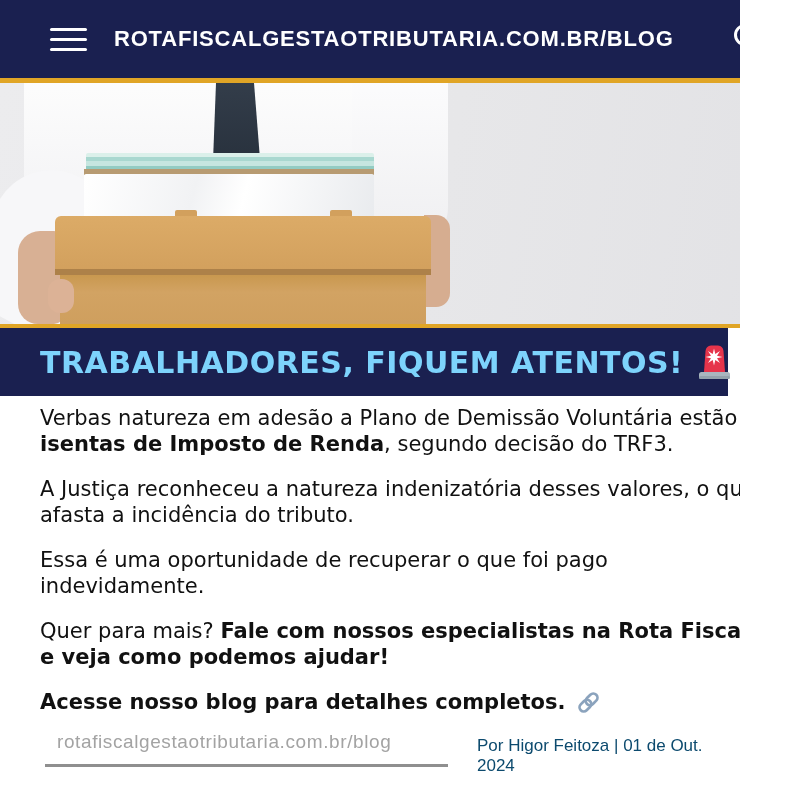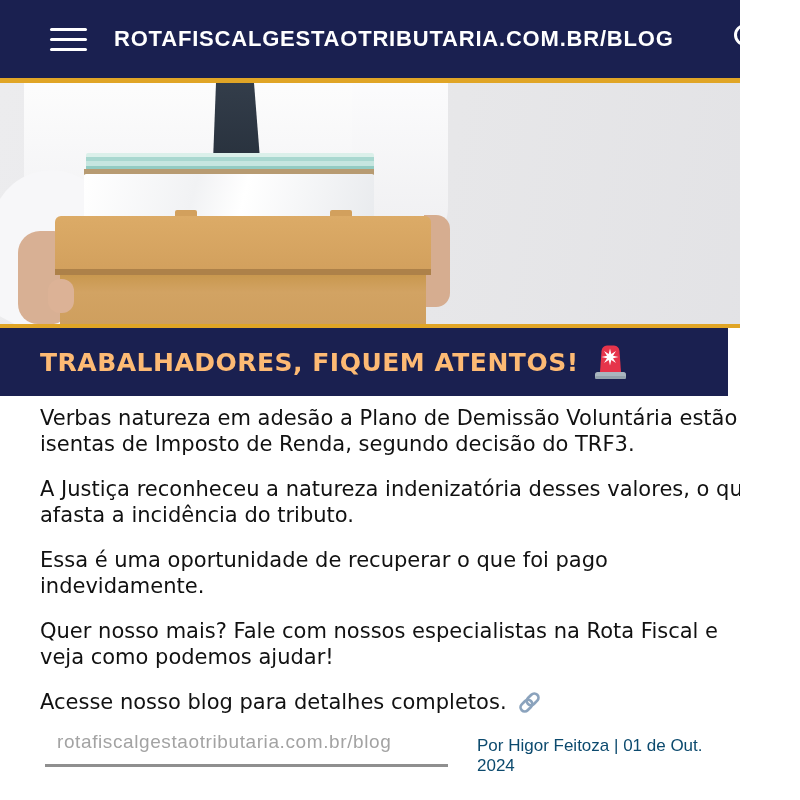--- a/index.html
+++ b/index.html
@@ -138,40 +138,40 @@
     position: absolute;
     top: 328px; left: 0;
     width: 728px; height: 68px;
     background: #1a2050;
     display: flex;
     align-items: center;
     padding-left: 40px;
     gap: 13px;
   }
   .banner h1 {
-    color: #fdba74;
-    font-size: 25px;
+    color: #7dd3fc;
+    font-size: 30px;
     font-weight: bold;
     letter-spacing: 0.5px;
     white-space: nowrap;
   }
   .siren { width: 37px; height: 38px; flex: 0 0 auto; }
 
   
   .content {
     position: absolute;
     top: 396px; left: 40px;
     width: 724px;
     color: #111111;
     font-size: 21px;
     line-height: 26px;
   }
   .content p { margin: 0 0 19px 0; }
   .content p:first-child { margin-top: 9px; }
-  .content strong { font-weight: normal; }
+  .content strong { font-weight: bold; }
   .cta-row { display: flex; align-items: center; gap: 9px; text-align: right; }
   .cta-row strong { font-size: 21px; }
   .link-icon { width: 27px; height: 25px; flex: 0 0 auto; cursor: pointer; }
 
   
   .footer-url {
     position: absolute;
     left: 57px; top: 731px;
     font-family: "Liberation Sans", sans-serif;
     font-size: 19px;
@@ -241,21 +241,21 @@
       <polygon fill="#ffffff" points="18,5.5 16.7,11 12,8 15,12.7 9.5,14 15,15.3 12,20 16.7,17 18,22.5 19.3,17 24,20 21,15.3 26.5,14 21,12.7 24,8 19.3,11"></polygon>
       <rect x="3" y="29" width="31" height="7" rx="2.5" fill="#a9b6bf"></rect>
       <rect x="3" y="33" width="31" height="3" rx="1.5" fill="#93a2ac"></rect>
     </svg>
   </div>
 
   <main class="content">
     <p><span>Verbas natureza em adesão a Plano de Demissão Voluntária estão </span><strong>isentas de Imposto de Renda</strong><span>, segundo decisão do TRF3.</span></p>
     <p><span>A Justiça reconheceu a natureza indenizatória desses valores, o que afasta a incidência do tributo.</span><strong></strong><span></span></p>
     <p><span>Essa é uma oportunidade de recuperar o que foi pago indevidamente.</span><strong></strong><span></span></p>
-    <p><span>Quer nosso mais? </span><strong>Fale com nossos especialistas na Rota Fiscal e veja como podemos ajudar!</strong><span></span></p>
+    <p><span>Quer para mais? </span><strong>Fale com nossos especialistas na Rota Fiscal e veja como podemos ajudar!</strong><span></span></p>
     <div class="cta-row">
       <strong>Acesse nosso blog para detalhes completos.</strong>
       <svg class="link-icon" viewBox="0 0 24 24">
         <g fill="none" stroke="#8ba3bd" stroke-width="2.6" transform="rotate(-45 12 12)">
           <rect x="1.5" y="8" width="12.5" height="8" rx="4"></rect>
           <rect x="10" y="8" width="12.5" height="8" rx="4"></rect>
         </g>
       </svg>
     </div>
   </main>

